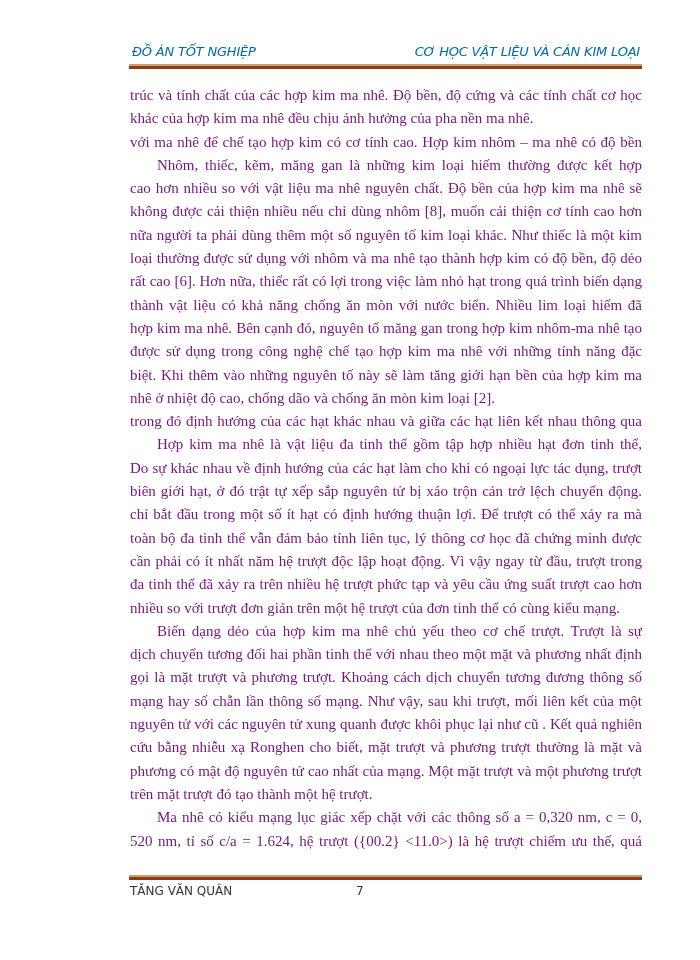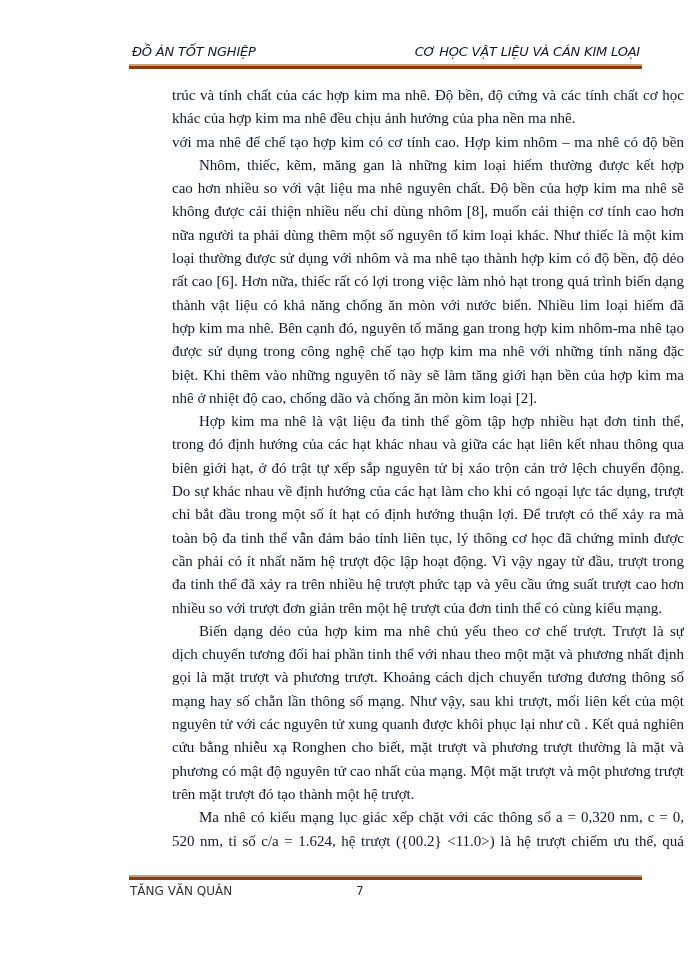--- a/index.html
+++ b/index.html
@@ -1,28 +1,28 @@
 <!DOCTYPE html>
 <html><head>
   <meta charset="utf-8">
   <style>
     html, body { margin: 0; padding: 0; background: #ffffff; }
     body { width: 700px; height: 960px; position: relative; overflow: hidden; }
     .page { position: absolute; left: 0; top: 0; width: 700px; height: 960px; background: #ffffff; }
     .header { position: absolute; left: 130px; top: 40px; width: 512px; height: 22px;
-      font-family: "DejaVu Sans", "Liberation Sans", sans-serif; font-style: italic; font-size: 13px; color: #0f172a; }
+      font-family: "DejaVu Sans", "Liberation Sans", sans-serif; font-style: italic; font-size: 13px; color: #0369a1; }
     .header .left { position: absolute; left: 2px; top: 4px; letter-spacing: -0.2px; }
     .header .right { position: absolute; right: 2px; top: 4px; letter-spacing: -0.2px; }
     .rule { position: absolute; left: 129px; width: 513px; height: 6px; }
     .rule .light { height: 2px; background: #c9a07a; }
     .rule .dark { height: 3px; background: #8b3c12; }
     .header-rule { top: 64px; }
     .footer-rule { top: 875px; }
     .body { position: absolute; left: 130px; top: 84px; width: 512px;
-      font-family: "Liberation Serif", "DejaVu Serif", serif; font-size: 15px; color: #0f172a; margin-left: 42px; }
+      font-family: "Liberation Serif", "DejaVu Serif", serif; font-size: 15px; color: #701a75; }
     .line { height: 23.3px; line-height: 23.3px; white-space: nowrap; text-align: justify; text-align-last: justify; overflow: hidden; }
     .line.last { text-align-last: left; }
     .line.indent { padding-left: 27px; }
     .footer { position: absolute; left: 130px; top: 884px; width: 512px; height: 18px;
       font-family: "DejaVu Sans", "Liberation Sans", sans-serif; font-size: 12px; color: #333333; }
     .footer .author { position: absolute; left: 0; top: 0; text-align: center; }
     .footer .pagenum { position: absolute; left: 226px; top: 0; }
   </style>
 </head>
 <body>
@@ -47,24 +47,24 @@
     <div class="line">cao hơn nhiều so với vật liệu ma nhê nguyên chất. Độ bền của hợp kim ma nhê sẽ</div>
     <div class="line">không được cải thiện nhiều nếu chỉ dùng nhôm [8], muốn cải thiện cơ tính cao hơn</div>
     <div class="line">nữa người ta phải dùng thêm một số nguyên tố kim loại khác. Như thiếc là một kim</div>
     <div class="line">loại thường được sử dụng với nhôm và ma nhê tạo thành hợp kim có độ bền, độ dẻo</div>
     <div class="line">rất cao [6]. Hơn nữa, thiếc rất có lợi trong việc làm nhỏ hạt trong quá trình biến dạng</div>
     <div class="line">thành vật liệu có khả năng chống ăn mòn với nước biển. Nhiều lim loại hiếm đã</div>
     <div class="line">hợp kim ma nhê. Bên cạnh đó, nguyên tố măng gan trong hợp kim nhôm-ma nhê tạo</div>
     <div class="line">được sử dụng trong công nghệ chế tạo hợp kim ma nhê với những tính năng đặc</div>
     <div class="line">biệt. Khi thêm vào những nguyên tố này sẽ làm tăng giới hạn bền của hợp kim ma</div>
     <div class="line last">nhê ở nhiệt độ cao, chống dão và chống ăn mòn kim loại [2].</div>
+    <div class="line">trong đó định hướng của các hạt khác nhau và giữa các hạt liên kết nhau thông qua</div>
     <div class="line indent">Hợp kim ma nhê là vật liệu đa tinh thể gồm tập hợp nhiều hạt đơn tinh thể,</div>
-    <div class="line">trong đó định hướng của các hạt khác nhau và giữa các hạt liên kết nhau thông qua</div>
+    <div class="line">Do sự khác nhau về định hướng của các hạt làm cho khi có ngoại lực tác dụng, trượt</div>
     <div class="line">biên giới hạt, ở đó trật tự xếp sắp nguyên tử bị xáo trộn cản trở lệch chuyển động.</div>
-    <div class="line">Do sự khác nhau về định hướng của các hạt làm cho khi có ngoại lực tác dụng, trượt</div>
     <div class="line">chỉ bắt đầu trong một số ít hạt có định hướng thuận lợi. Để trượt có thể xảy ra mà</div>
     <div class="line">toàn bộ đa tinh thể vẫn đảm bảo tính liên tục, lý thông cơ học đã chứng minh được</div>
     <div class="line">cần phải có ít nhất năm hệ trượt độc lập hoạt động. Vì vậy ngay từ đầu, trượt trong</div>
     <div class="line">đa tinh thể đã xảy ra trên nhiều hệ trượt phức tạp và yêu cầu ứng suất trượt cao hơn</div>
     <div class="line last">nhiều so với trượt đơn giản trên một hệ trượt của đơn tinh thể có cùng kiểu mạng.</div>
     <div class="line indent">Biến dạng dẻo của hợp kim ma nhê chủ yếu theo cơ chế trượt. Trượt là sự</div>
     <div class="line">dịch chuyển tương đối hai phần tinh thể với nhau theo một mặt và phương nhất định</div>
     <div class="line">gọi là mặt trượt và phương trượt. Khoảng cách dịch chuyển tương đương thông số</div>
     <div class="line">mạng hay số chẵn lần thông số mạng. Như vậy, sau khi trượt, mối liên kết của một</div>
     <div class="line">nguyên tử với các nguyên tử xung quanh được khôi phục lại như cũ . Kết quả nghiên</div>

